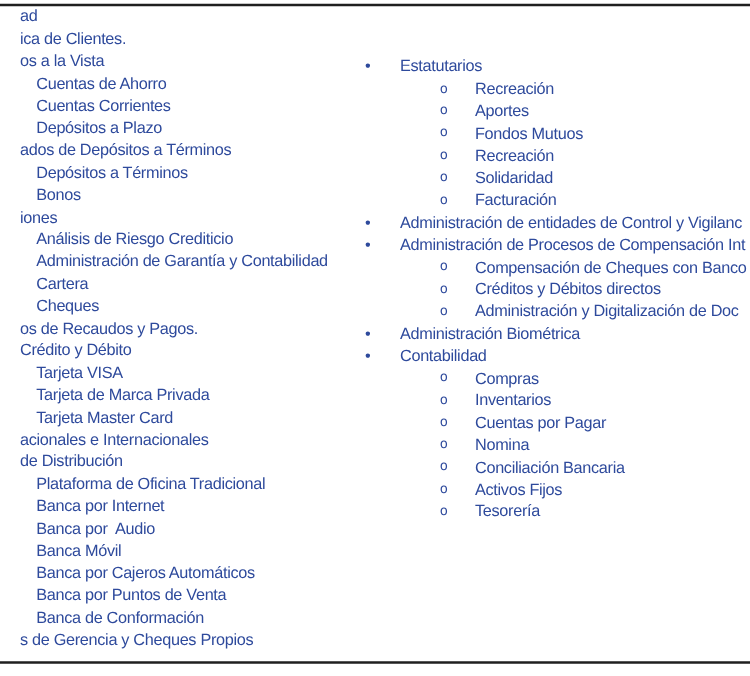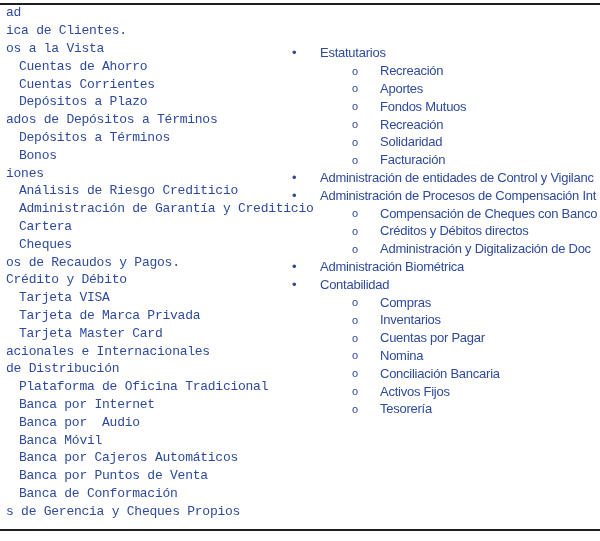--- a/index.html
+++ b/index.html
@@ -15,21 +15,21 @@
     background: #1f1f1f;
   }
   #rule-top { top: 3px; }
   #rule-bottom { top: 529px; }
   .col {
     position: absolute;
     color: #2e4a9c;
     font-size: 13px;
     letter-spacing: -0.25px;
   }
-  #left-col  { left: 6px;   top: 4px;  width: 300px; font-family: Liberation Mono, monospace; }
+  #left-col  { left: 16px;   top: 4px;  width: 300px; }
   #right-col { left: 292px; top: 44px; width: 310px; }
   .row {
     height: 17.8px;
     display: flex;
     align-items: center;
     white-space: pre;
   }
   
   #left-col .lvl0 { padding-left: 0; }
   #left-col .lvl1 { padding-left: 13px; }
@@ -54,21 +54,21 @@
     <div class="row lvl0"><span class="label">ica de Clientes.</span></div>
     <div class="row lvl0"><span class="label">os a la Vista</span></div>
     <div class="row lvl1"><span class="label">Cuentas de Ahorro</span></div>
     <div class="row lvl1"><span class="label">Cuentas Corrientes</span></div>
     <div class="row lvl1"><span class="label">Depósitos a Plazo</span></div>
     <div class="row lvl0"><span class="label">ados de Depósitos a Términos</span></div>
     <div class="row lvl1"><span class="label">Depósitos a Términos</span></div>
     <div class="row lvl1"><span class="label">Bonos</span></div>
     <div class="row lvl0"><span class="label">iones</span></div>
     <div class="row lvl1"><span class="label">Análisis de Riesgo Crediticio</span></div>
-    <div class="row lvl1"><span class="label">Administración de Garantía y Crediticio</span></div>
+    <div class="row lvl1"><span class="label">Administración de Garantía y Contabilidad</span></div>
     <div class="row lvl1"><span class="label">Cartera</span></div>
     <div class="row lvl1"><span class="label">Cheques</span></div>
     <div class="row lvl0"><span class="label">os de Recaudos y Pagos.</span></div>
     <div class="row lvl0"><span class="label">Crédito y Débito</span></div>
     <div class="row lvl1"><span class="label">Tarjeta VISA</span></div>
     <div class="row lvl1"><span class="label">Tarjeta de Marca Privada</span></div>
     <div class="row lvl1"><span class="label">Tarjeta Master Card</span></div>
     <div class="row lvl0"><span class="label">acionales e Internacionales</span></div>
     <div class="row lvl0"><span class="label">de Distribución</span></div>
     <div class="row lvl1"><span class="label">Plataforma de Oficina Tradicional</span></div>

